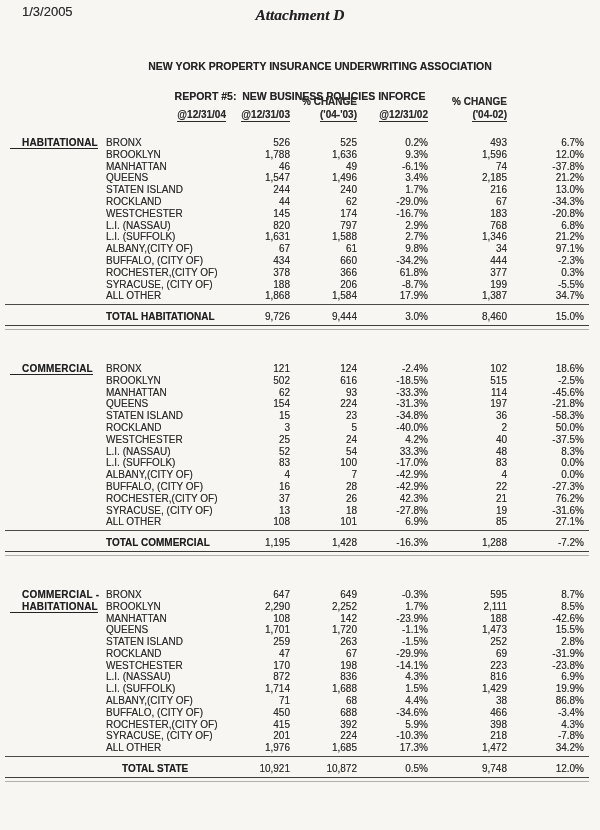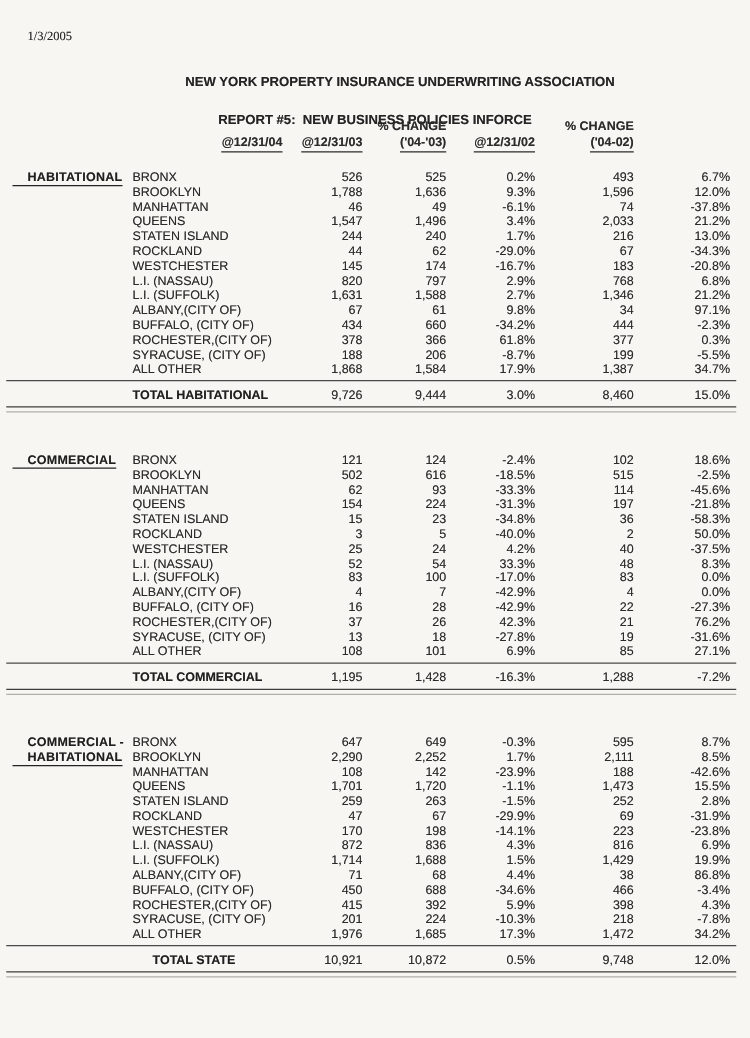--- a/index.html
+++ b/index.html
@@ -1,21 +1,21 @@
 <!DOCTYPE html>
 <html><head>
 <meta charset="utf-8">
 <style>
   html,body{margin:0;padding:0;background:#e8e7e4;}
   .page{
     position:relative;width:600px;height:830px;background:#f7f6f3;
     font-family:"Liberation Sans",sans-serif;color:#2b2b2b;overflow:hidden;
     text-shadow:0 0 .5px rgba(50,50,50,.55);
   }
-  .date{position:absolute;top:24px;left:22px;font-size:10px;font-family:Liberation Serif, serif;}
+  .date{position:absolute;top:4px;left:22px;font-size:13px;}
   .attachment{position:absolute;top:6px;left:0;width:100%;text-align:center;
     font-family:"Liberation Serif",serif;font-style:italic;font-weight:700;font-size:15.5px;color:#222;}
   .title1,.title2{position:absolute;left:0;width:100%;text-align:center;font-weight:700;font-size:10.5px;white-space:pre;color:#242424;}
   .title1{top:60px;padding-left:20px;}
   .title2{top:90px;}
   .tablewrap{position:absolute;top:96px;left:10px;width:574px;}
   .grid{display:grid;grid-template-columns:68px 148px 64px 67px 71px 79px 77px;}
   #thead{font-weight:700;font-size:10px;line-height:12.5px;align-items:end;}
   .hc{text-align:right;white-space:nowrap;}
   .hc.terr{text-align:left;padding-left:18px;}
@@ -34,20 +34,21 @@
   .rule{height:1px;background:#4a4a48;margin:2px 0 0 -5px;width:calc(100% + 10px);}
   .rule2{height:3px;border-top:1px solid #3e3e3c;border-bottom:1px solid #b2b0aa;
     margin:2px 0 33px -5px;width:calc(100% + 10px);}
   .section:last-child .rule2{margin-bottom:0;}
 </style>
 </head>
 <body>
 
 <div class="page">
   <div class="date">1/3/2005</div>
+  <div class="attachment">Attachment D</div>
   <div class="title1">NEW YORK PROPERTY INSURANCE UNDERWRITING ASSOCIATION</div>
   <div class="title2">REPORT #5:  NEW BUSINESS POLICIES INFORCE</div>
 
   <div class="tablewrap">
     <div id="thead" class="grid">
       <div class="hc"></div>
       <div class="hc"><span class="hu">@12/31/04</span></div>
       <div class="hc"><span class="hu">@12/31/03</span></div>
       <div class="hc">
         <span class="htop">% CHANGE</span>
@@ -87,21 +88,21 @@
             <div class="c num">-6.1%</div>
             <div class="c num">74</div>
             <div class="c num">-37.8%</div>
           </div>
           <div class="row grid">
             <div class="c sec"></div>
             <div class="c terr">QUEENS</div>
             <div class="c num">1,547</div>
             <div class="c num">1,496</div>
             <div class="c num">3.4%</div>
-            <div class="c num">2,033</div>
+            <div class="c num">2,185</div>
             <div class="c num">21.2%</div>
           </div>
           <div class="row grid">
             <div class="c sec"></div>
             <div class="c terr">STATEN ISLAND</div>
             <div class="c num">244</div>
             <div class="c num">240</div>
             <div class="c num">1.7%</div>
             <div class="c num">216</div>
             <div class="c num">13.0%</div>

